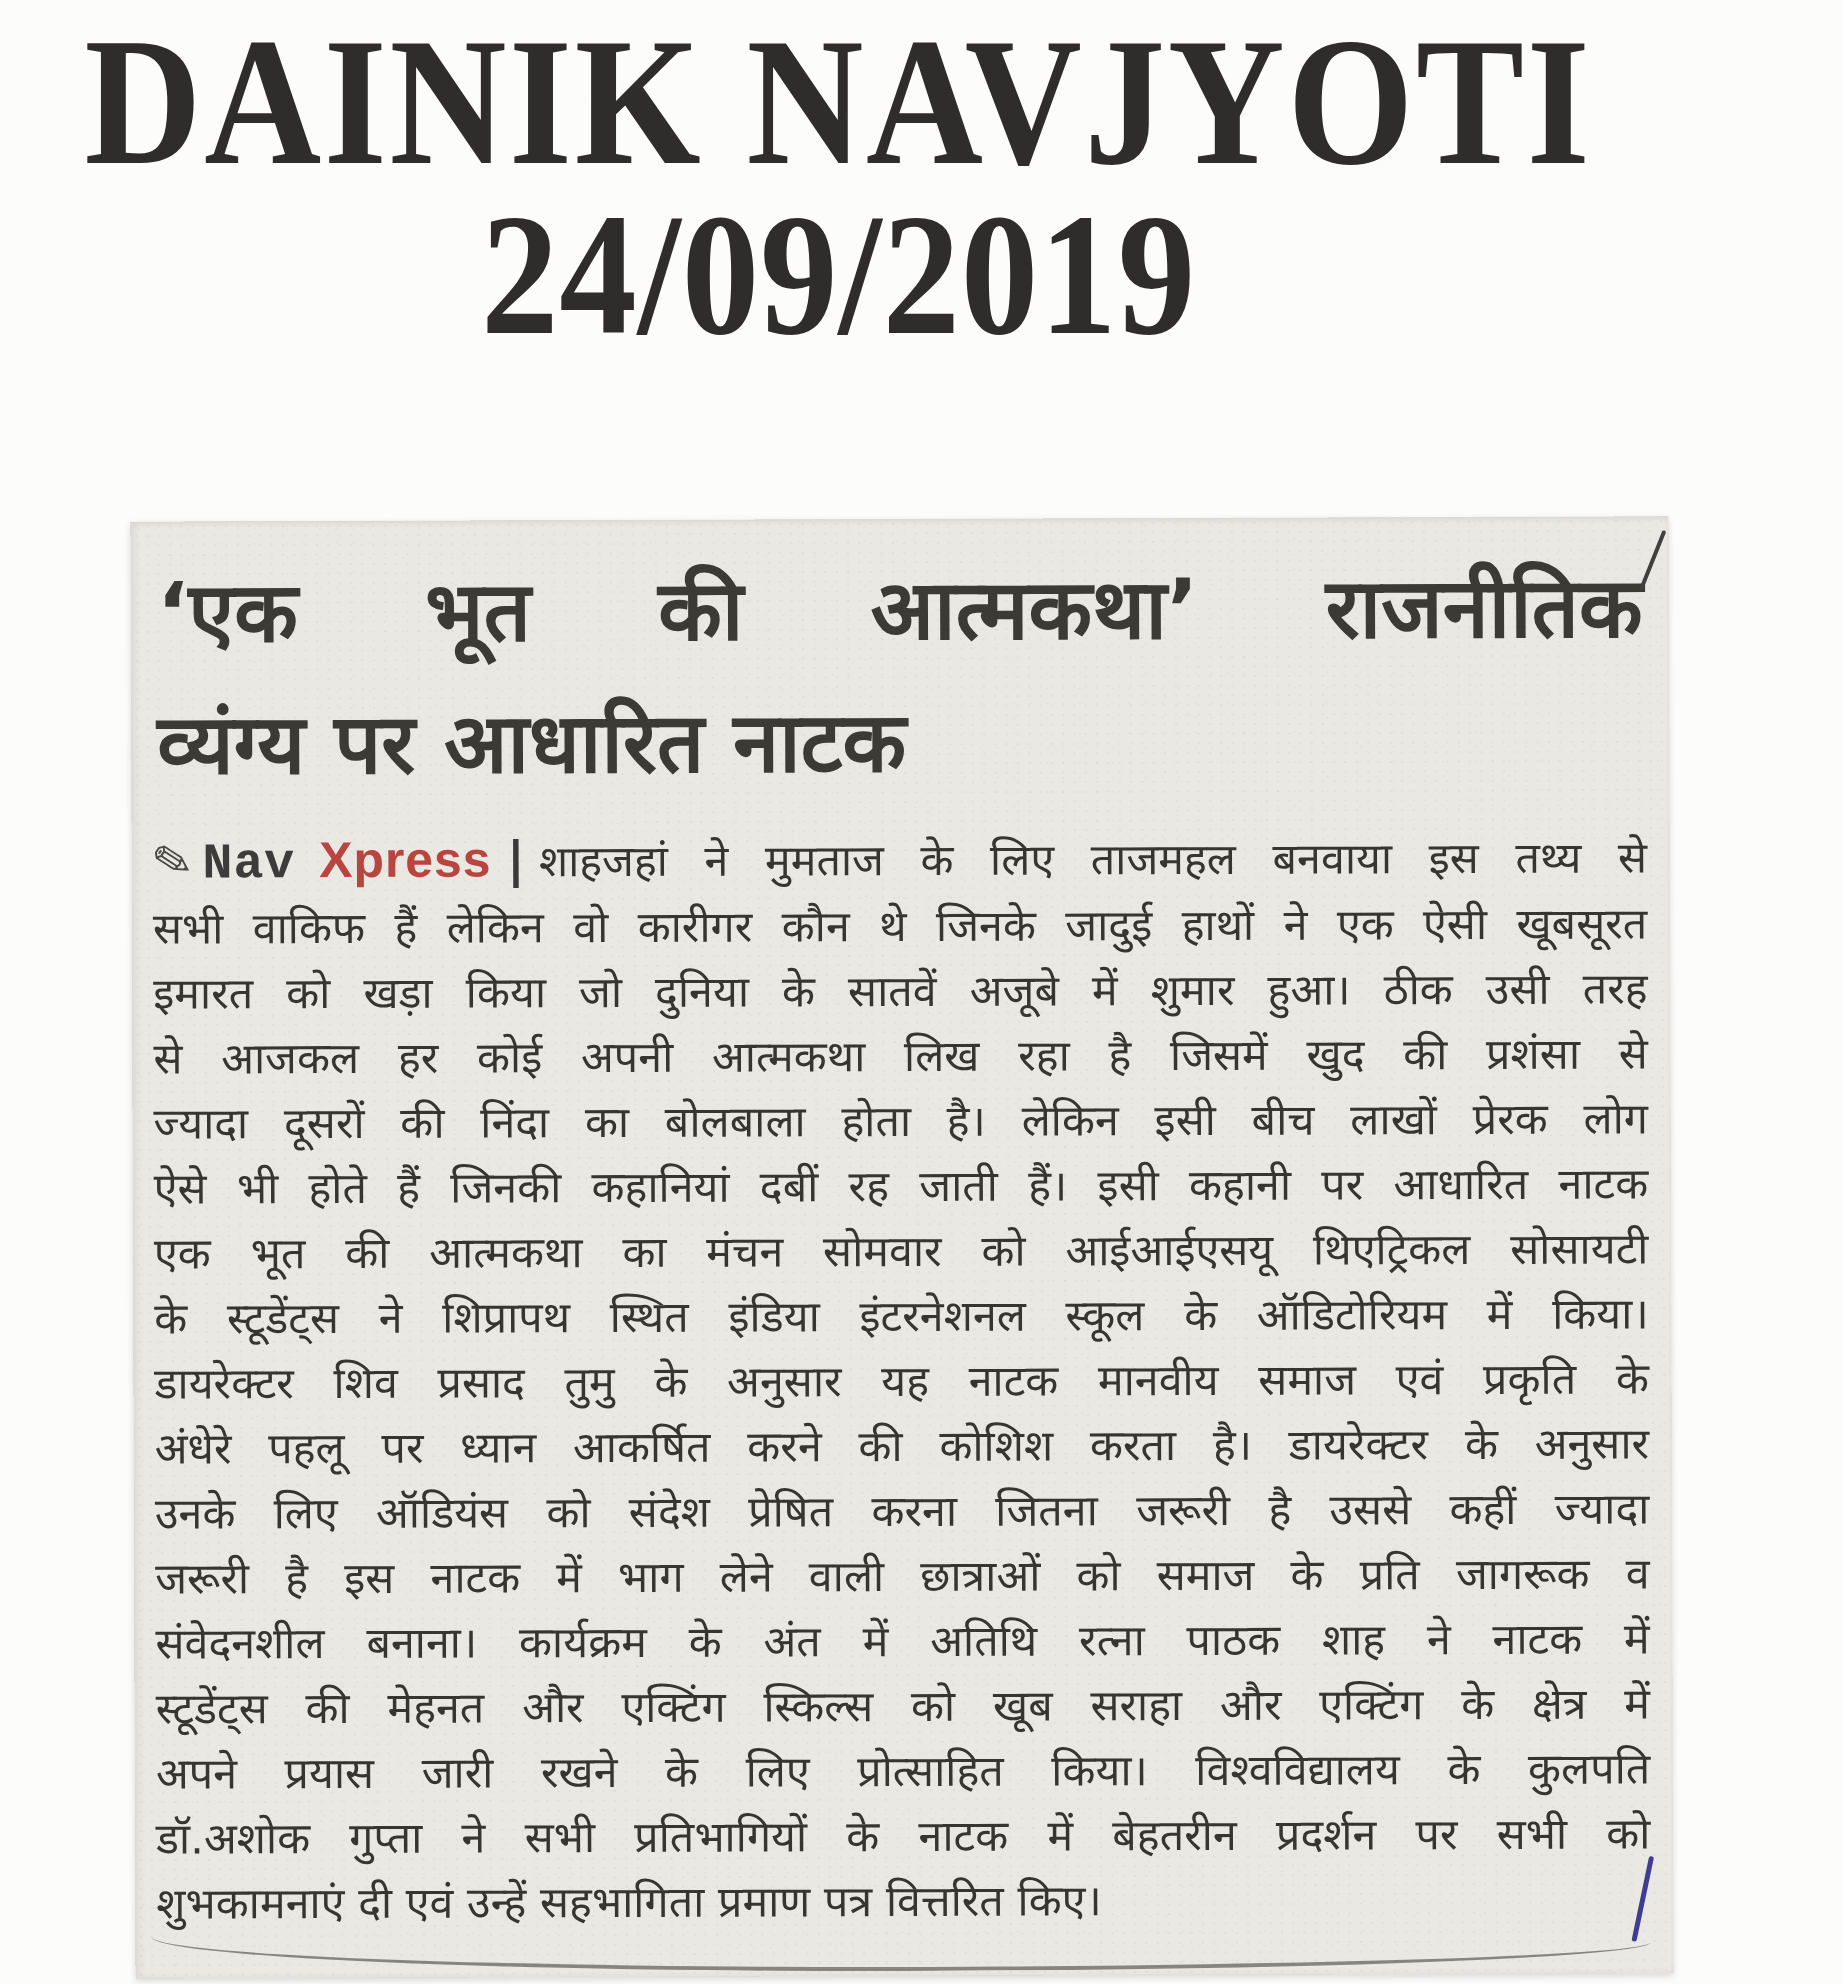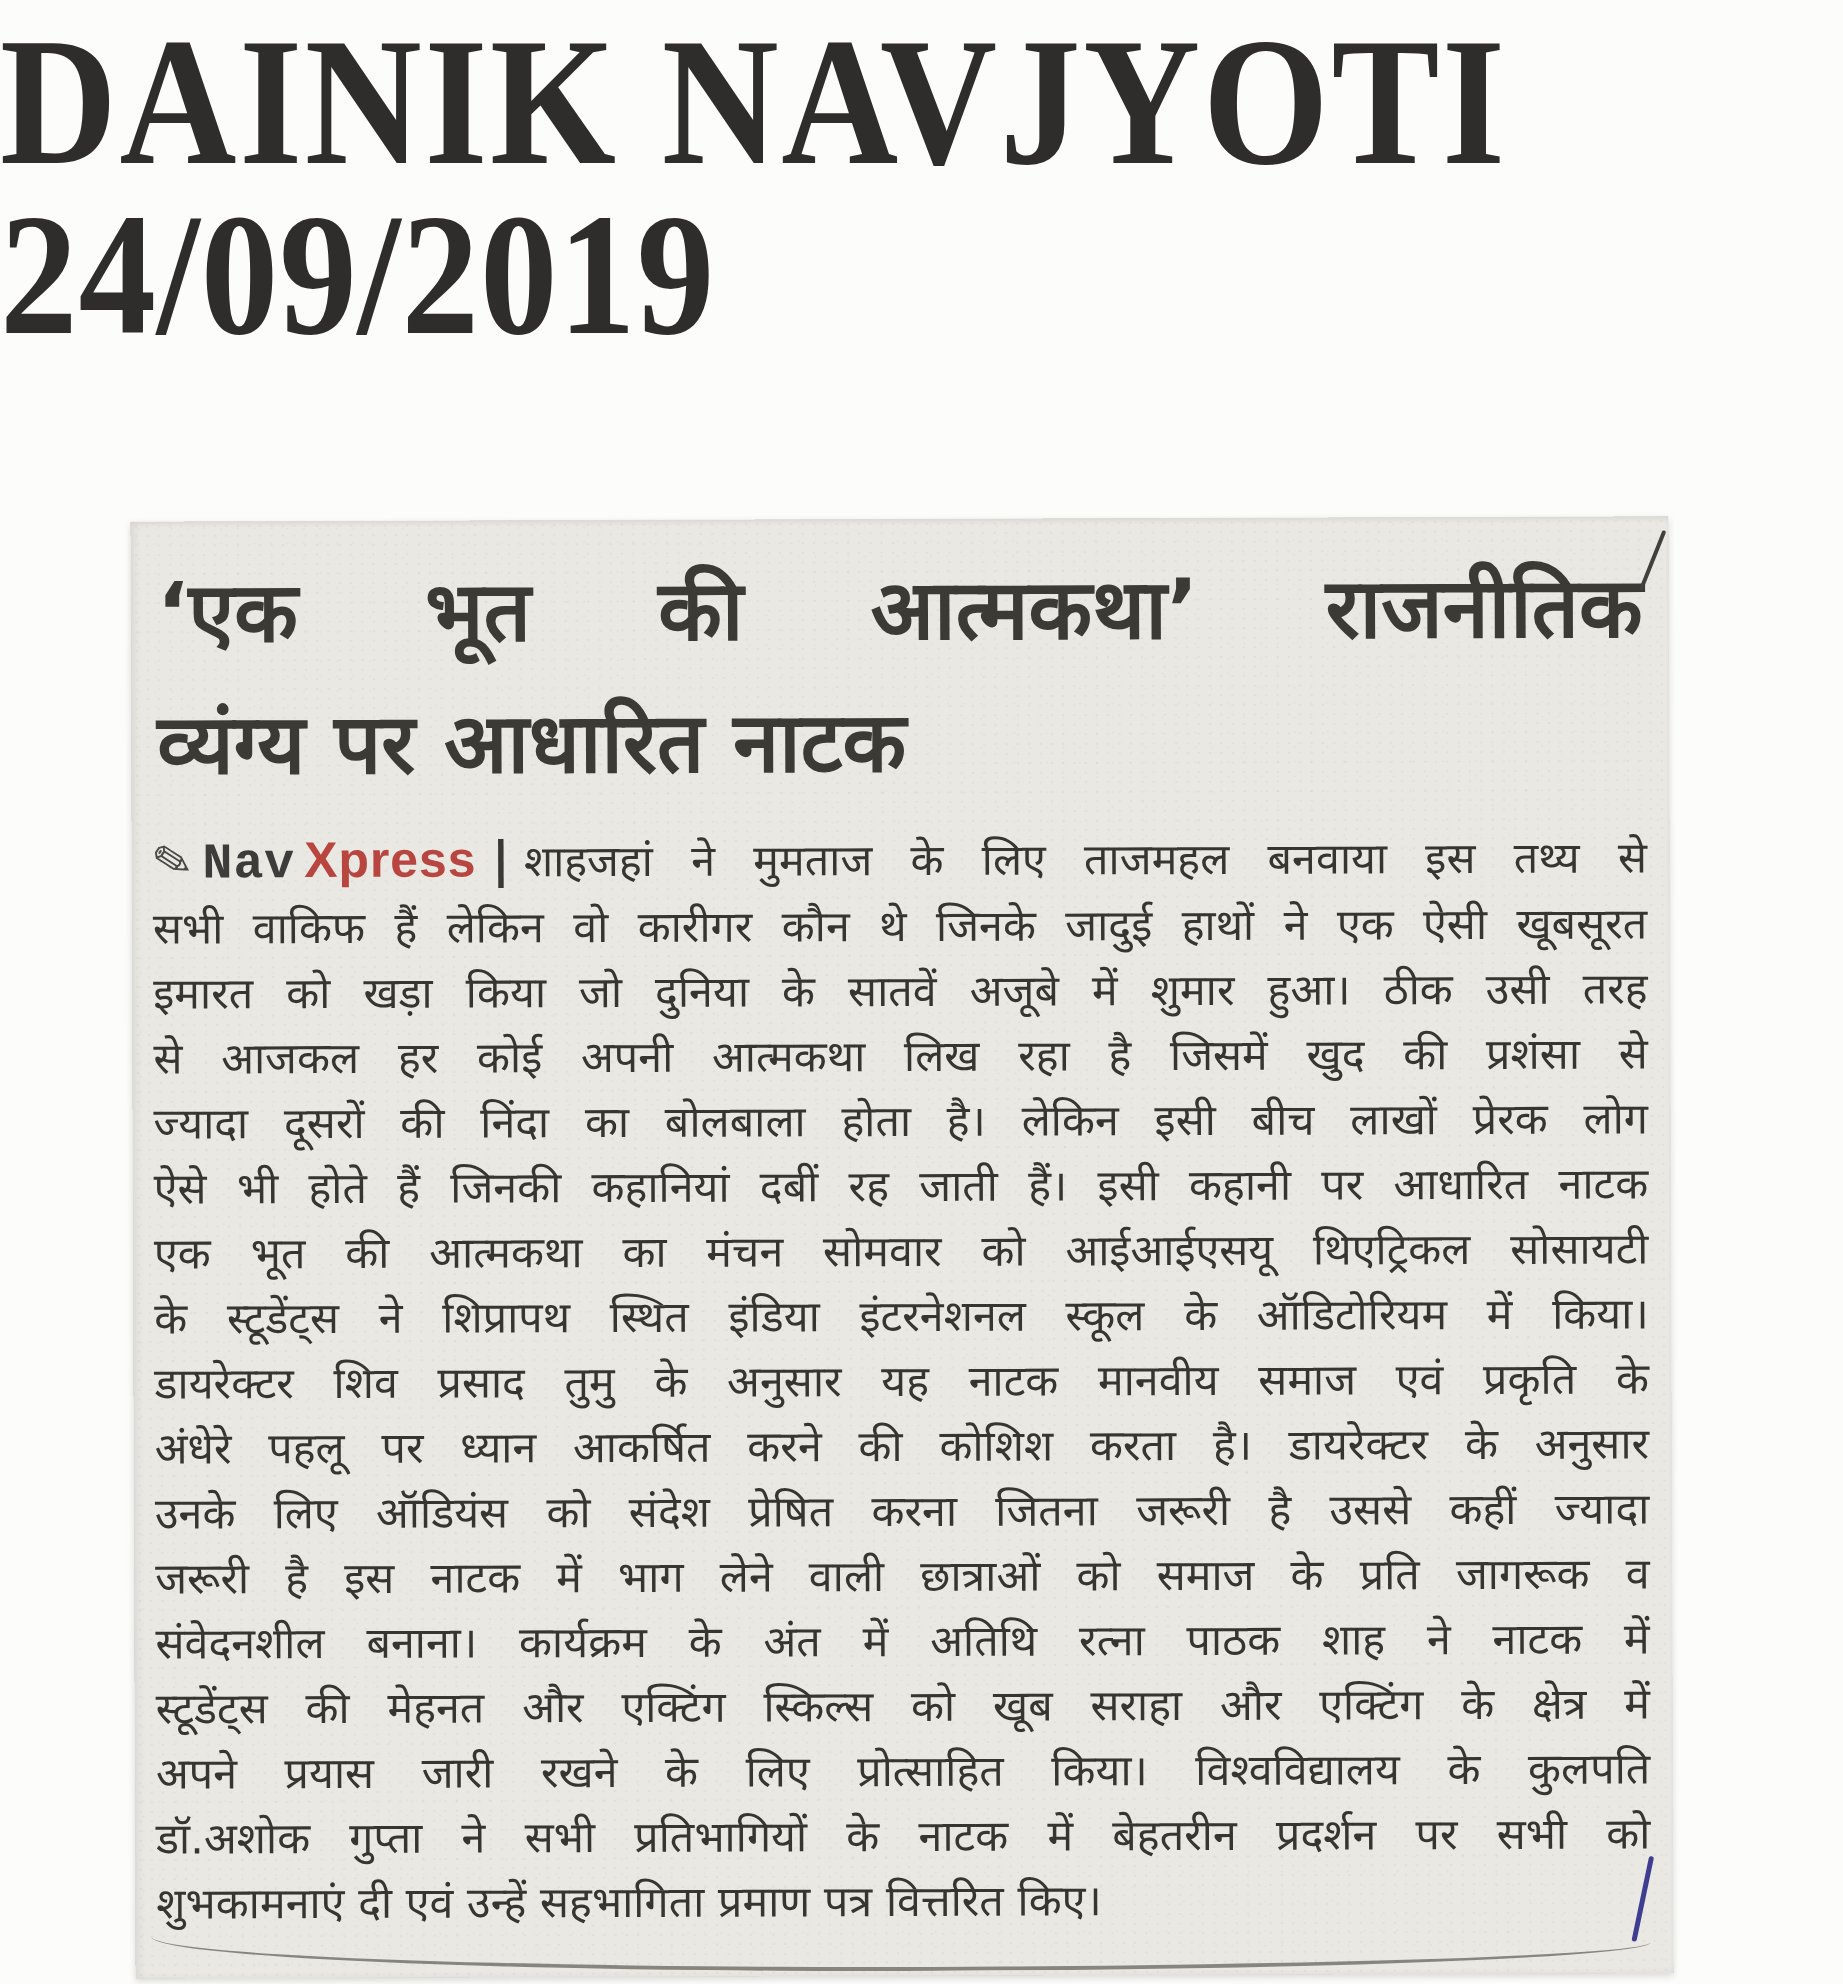--- a/index.html
+++ b/index.html
@@ -7,20 +7,21 @@
     width:1843px; height:1984px;
     background:#fcfcfb;
     position:relative;
     overflow:hidden;
     font-family:"DejaVu Sans", sans-serif;
   }
 
   
   .masthead-wrap {
     position:absolute; top:7px; left:0; width:1677px;
+    text-align:center;
     color:#2e2d2b;
     font-family:"Liberation Serif", serif;
     font-weight:bold;
   }
   .masthead {
     font-size:162px; line-height:1.05;
     letter-spacing:2.6px; white-space:nowrap;
     transform:scaleY(1.12); transform-origin:top center;
   }
   .pubdate {
@@ -66,21 +67,21 @@
     margin-right:10.4px;
   }
   .brand-dark {
     font-family:Liberation Mono, monospace;
     font-weight:bold; font-size:50px; letter-spacing:0.9px;
     color:#3d3c3a;
   }
   .brand-red {
     font-family:"Liberation Sans", sans-serif;
     font-weight:bold; font-size:50px; letter-spacing:0.9px;
-    color:#b8453f; margin-left:9px;
+    color:#b8453f; margin-left:24px;
   }
   .brand-sep {
     font-weight:bold; font-size:49px; color:#3a3935;
     margin:0 14px 0 15.6px;
   }
 
   .edge-shadow {
     position:absolute; left:15.6px; right:22.6px; bottom:5.2px; height:40px;
     border-bottom:4.3px solid rgba(96,94,88,0.72);
     border-radius:0 0 48% 52% / 0 0 26px 37px;

